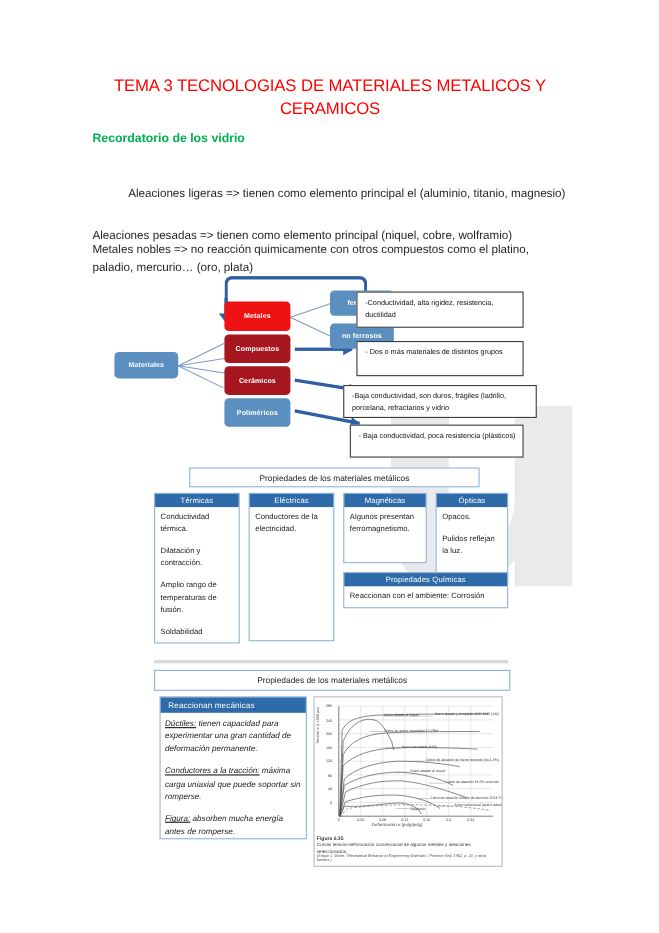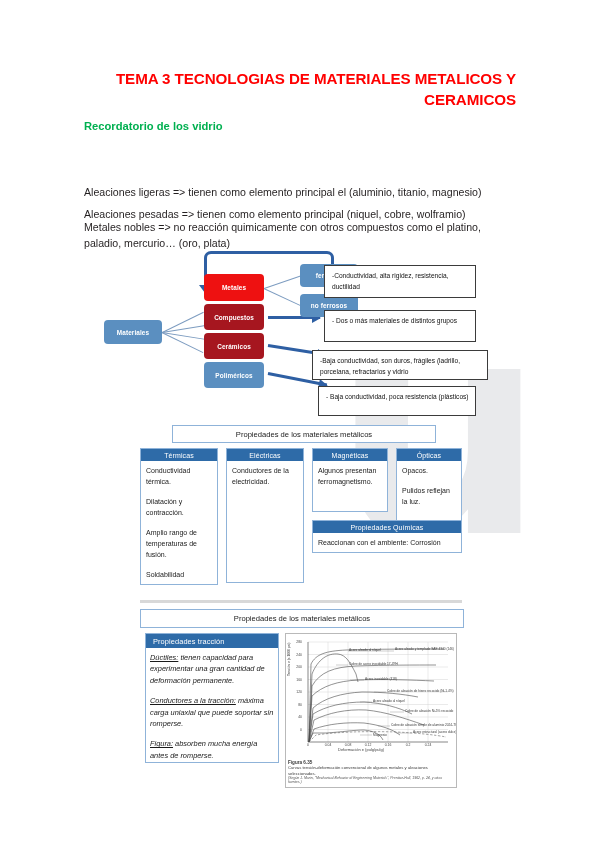--- a/index.html
+++ b/index.html
@@ -9,25 +9,25 @@
   .page{position:absolute;inset:0;background:#fff;}
 
   
   .watermark{position:absolute;left:332px;top:300px;width:160px;height:320px;
              font-family:"DejaVu Sans",sans-serif;font-size:300px;line-height:260px;
              font-weight:700;color:#e9eaec;user-select:none;z-index:0;letter-spacing:-4px;}
 
   .content{position:absolute;inset:0;z-index:2;}
 
   
-  .title{position:absolute;left:84px;top:68px;width:432px;text-align:right;
-         color:#ff0000;font-weight:700;font-size:15.2px;line-height:21px;letter-spacing:-0.1px;}
+  .title{position:absolute;left:84px;top:68px;width:432px;text-align:center;
+         color:#ff0000;font-weight:400;font-size:15.2px;line-height:21px;letter-spacing:-0.1px;}
   .subtitle{position:absolute;left:84px;top:120px;color:#00b050;font-weight:700;font-size:11.2px;}
   .para{position:absolute;left:84px;width:430px;font-size:10.6px;line-height:16px;color:#231f20;}
-  .p1{top:142px;} .p2{top:184px;} .p3{top:194px;margin-top:12px;} .p4{top:219px;width:418px;}
+  .p1{top:142px;} .p2{top:168px;text-align:right;} .p3{top:194px;margin-top:12px;} .p4{top:219px;width:418px;}
 
   
   .diagram{position:absolute;left:104px;top:252px;width:390px;height:168px;}
   .node{position:absolute;display:flex;align-items:center;justify-content:center;
         color:#ffffff;font-size:6.4px;font-weight:600;border-radius:4px;text-align:center;
         letter-spacing:.1px;}
   .n-materiales{left:0px;top:68px;width:58px;height:24px;background:#5b8fc0;}
   .n-metales{left:100px;top:22px;width:60px;height:27px;background:#ee1111;}
   .n-compuestos{left:100px;top:52px;width:60px;height:26px;background:#a6161f;}
   .n-ceramicos{left:100px;top:81px;width:60px;height:26px;background:#a6161f;}
@@ -193,21 +193,21 @@
           <p>Reaccionan con el ambiente: Corrosión</p>
         </div>
       </div>
     </div>
 
     <div class="block2">
       <div class="b2-sep"></div>
       <div class="banner b2-banner">Propiedades de los materiales metálicos</div>
 
       <div class="mech">
-        <div class="card-head">Propiedades tracción</div>
+        <div class="card-head">Reaccionan mecánicas</div>
         <div class="mech-body">
           <p><span class="u">Dúctiles:</span><span> tienen capacidad para experimentar una gran cantidad de deformación permanente.</span></p>
           <p><span class="u">Conductores a la tracción:</span><span> máxima carga uniaxial que puede soportar sin romperse.</span></p>
           <p><span class="u">Figura:</span><span> absorben mucha energía antes de romperse.</span></p>
         </div>
       </div>
 
       <div class="chartbox">
         <div class="ylab">Tensión σ (x 1000 psi)</div>
         <div class="xlab">Deformación e (pulg/pulg)</div>

